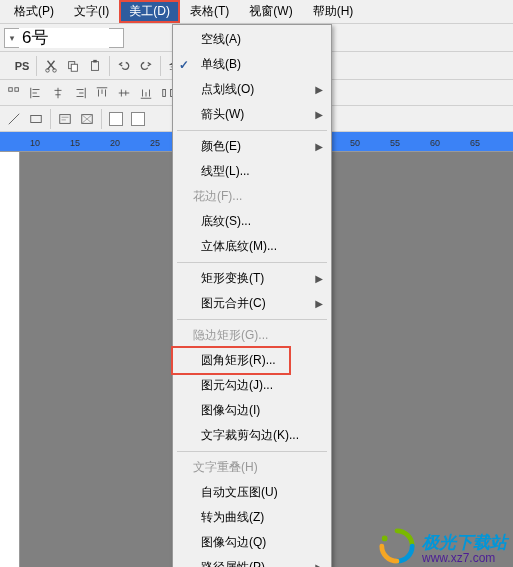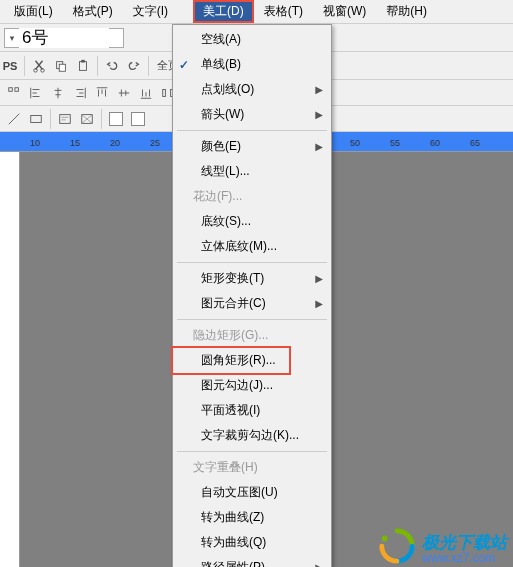--- a/index.html
+++ b/index.html
@@ -1,27 +1,27 @@
 <!DOCTYPE html>
 <html><head>
 <meta charset="utf-8">
 <style>
 * { box-sizing: border-box; margin: 0; padding: 0; }
 body { font-family: "Microsoft YaHei", SimSun, Arial, sans-serif; font-size: 12px; background: #fff; width: 513px; height: 567px; overflow: hidden; position: relative; }
 
 .menubar { height: 24px; background: #f0f0f0; display: flex; align-items: center; padding-left: 4px; border-bottom: 1px solid #d0d0d0; }
 .menubar .menu-item { padding: 3px 10px; cursor: pointer; }
-.menubar .menu-item.active { background: #2e5c9e; color: #fff; border: 2px solid #e74c3c; padding: 1px 8px; margin-left: 15px; }
+.menubar .menu-item.active { background: #2e5c9e; color: #fff; border: 2px solid #e74c3c; padding: 1px 8px; }
 
 .toolbar1 { height: 28px; background: #f0f0f0; border-bottom: 1px solid #d0d0d0; display: flex; align-items: center; padding-left: 4px; gap: 4px; }
 .font-size-box { display: flex; align-items: center; border: 1px solid #aaa; background: #fff; height: 20px; width: 120px; }
 .font-size-box .arrow { width: 14px; text-align: center; font-size: 9px; color: #555; cursor: pointer; }
 .font-size-box input { border: none; outline: none; width: 90px; font-size: 17px; padding-left: 3px; }
 
-.toolbar2 { height: 28px; background: #f0f0f0; border-bottom: 1px solid #d0d0d0; display: flex; align-items: center; padding-left: 0; gap: 2px; position: relative; }
+.toolbar2 { height: 28px; background: #f0f0f0; border-bottom: 1px solid #d0d0d0; display: flex; align-items: center; padding-left: 12px; gap: 2px; position: relative; }
 .tb-btn { width: 20px; height: 20px; display: inline-flex; align-items: center; justify-content: center; font-size: 11px; color: #444; cursor: pointer; }
 .tb-btn svg { width: 14px; height: 14px; }
 .tb-sep { width: 1px; height: 20px; background: #ccc; margin: 0 2px; }
 
 .toolbar2b { height: 26px; background: #f0f0f0; border-bottom: 1px solid #d0d0d0; display: flex; align-items: center; padding-left: 4px; gap: 2px; }
 
 .toolbar3 { height: 26px; background: #f0f0f0; border-bottom: 1px solid #d0d0d0; display: flex; align-items: center; padding-left: 4px; gap: 2px; }
 
 .ruler-h { height: 20px; background: #3b82f6; border-bottom: 1px solid #999; position: relative; font-size: 9px; color: #333; }
 .ruler-h .num { position: absolute; top: 6px; font-size: 9px; transform: translateX(-50%); }
@@ -34,29 +34,28 @@
 .dropdown .dd-item { padding: 4px 8px 4px 28px; cursor: pointer; position: relative; display: flex; align-items: center; justify-content: space-between; }
 .dropdown .dd-item.disabled { color: #999; cursor: default; padding-left: 20px; }
 .dropdown .dd-item .check { position: absolute; left: 6px; color: #2e5c9e; font-weight: bold; }
 .dropdown .dd-item .arrow-r { font-size: 10px; color: #555; }
 .dropdown .dd-sep { height: 1px; background: #ccc; margin: 3px 4px; }
 .dropdown .highlight-red { position: absolute; border: 2px solid #e74c3c; pointer-events: none; }
 
 .watermark { position: absolute; bottom: 2px; right: 6px; z-index: 200; display: flex; align-items: flex-end; gap: 6px; }
 .watermark .logo { width: 38px; height: 38px; }
 .watermark .wm-text { font-size: 17px; color: #0296d8; font-weight: bold; font-style: italic; line-height: 1; }
-.watermark .wm-url { font-size: 12px; color: #3b82f6; }
+.watermark .wm-url { font-size: 12px; color: #4c1d95; }
 
 .icon-color { display: inline-block; width: 14px; height: 14px; border: 1px solid #888; background: #fff; }
 </style>
 </head>
 <body>
 
 <div class="menubar">
-  <div class="menu-item">版面(L)</div>
   <div class="menu-item">格式(P)</div>
   <div class="menu-item">文字(I)</div>
   <div class="menu-item active">美工(D)</div>
   <div class="menu-item">表格(T)</div>
   <div class="menu-item">视窗(W)</div>
   <div class="menu-item">帮助(H)</div>
 </div>
 
 <div class="toolbar1">
   <div class="font-size-box">
@@ -253,37 +252,37 @@
       <span>隐边矩形(G)...</span>
     </div>
   <div class="dd-item" style="position:relative;">
       <span>圆角矩形(R)...</span>
       <div class="highlight-red" style="left:-2px; top:-2px; right:40px; bottom:-2px;"></div>
     </div>
   <div class="dd-item">
       <span>图元勾边(J)...</span>
     </div>
   <div class="dd-item">
-      <span>平面透视(I)</span>
+      <span>图像勾边(I)</span>
     </div>
   <div class="dd-item">
       <span>文字裁剪勾边(K)...</span>
     </div>
   <div class="dd-sep"></div>
   <div class="dd-item disabled">
       <span>文字重叠(H)</span>
     </div>
   <div class="dd-item">
       <span>自动文压图(U)</span>
     </div>
   <div class="dd-item">
       <span>转为曲线(Z)</span>
     </div>
   <div class="dd-item">
-      <span>转为曲线(Q)</span>
+      <span>图像勾边(Q)</span>
     </div>
   <div class="dd-item">
       <span>路径属性(P)</span>
       <span class="arrow-r">▶</span>
     </div>
 </div>
 
 <div class="watermark">
   <svg class="logo" viewBox="0 0 40 40">
     <path d="M20 4 A16 16 0 0 1 36 20" stroke="#7ab800" stroke-width="5" fill="none" stroke-linecap="round"></path>

